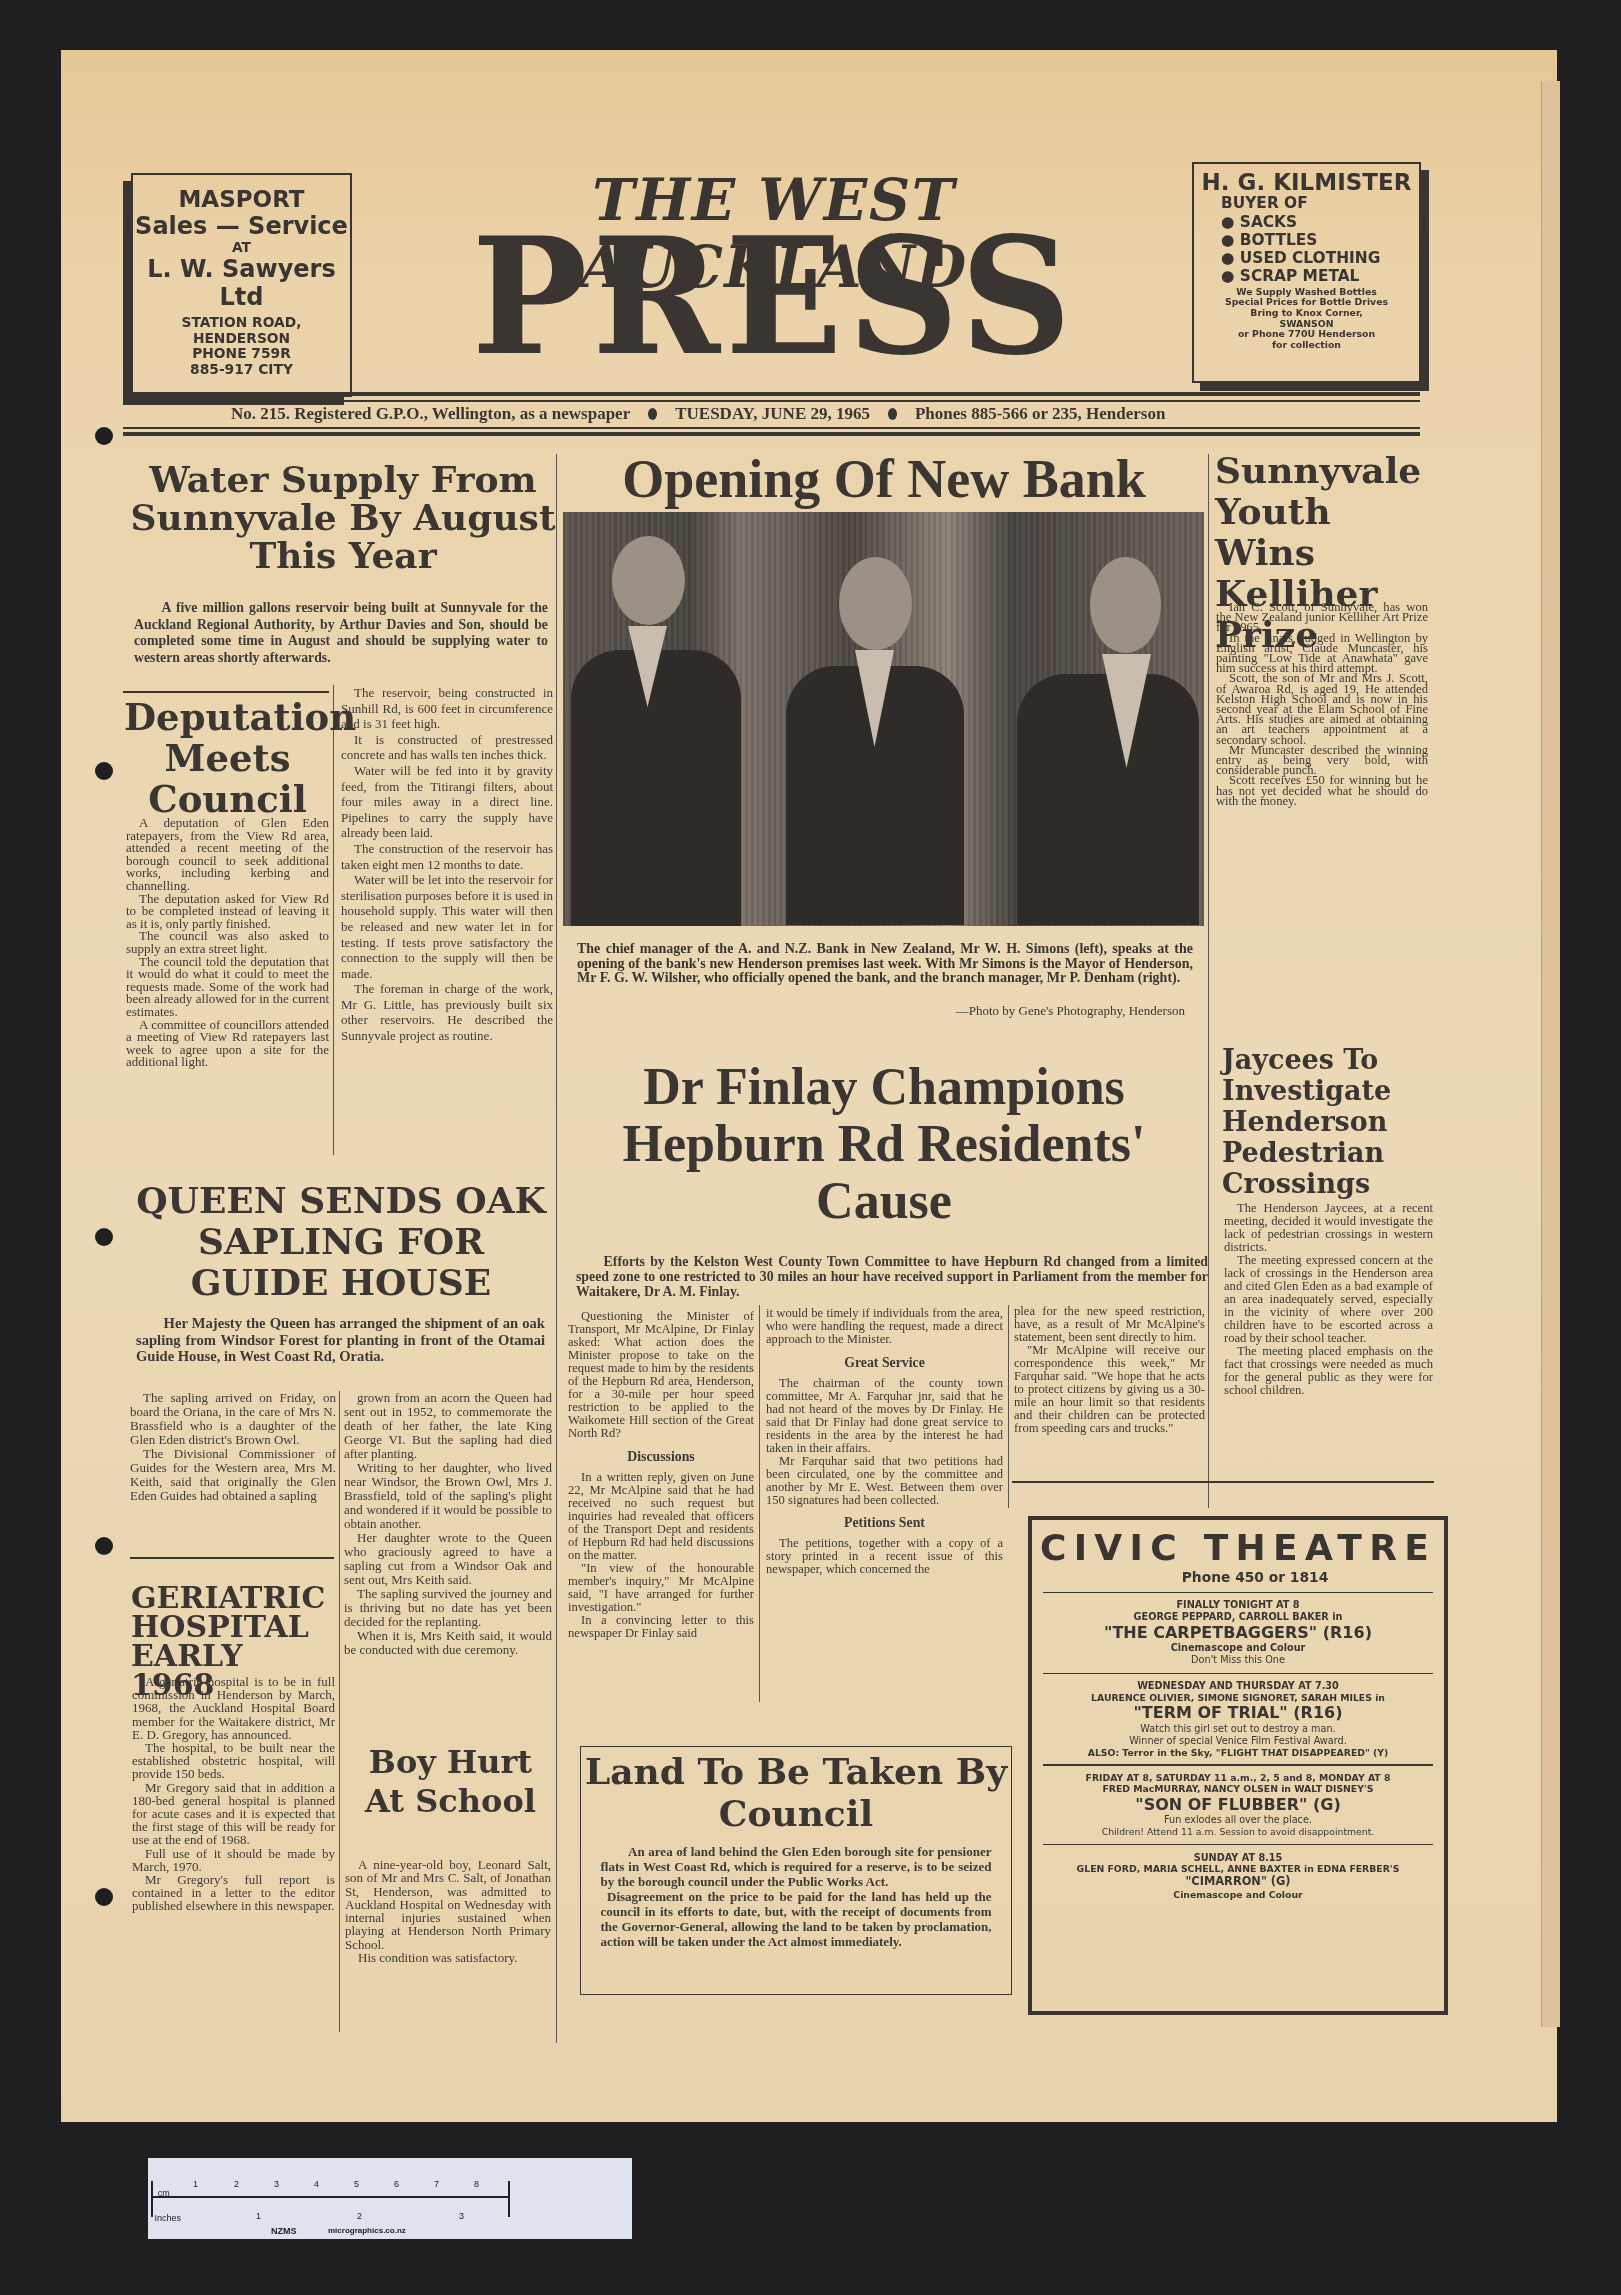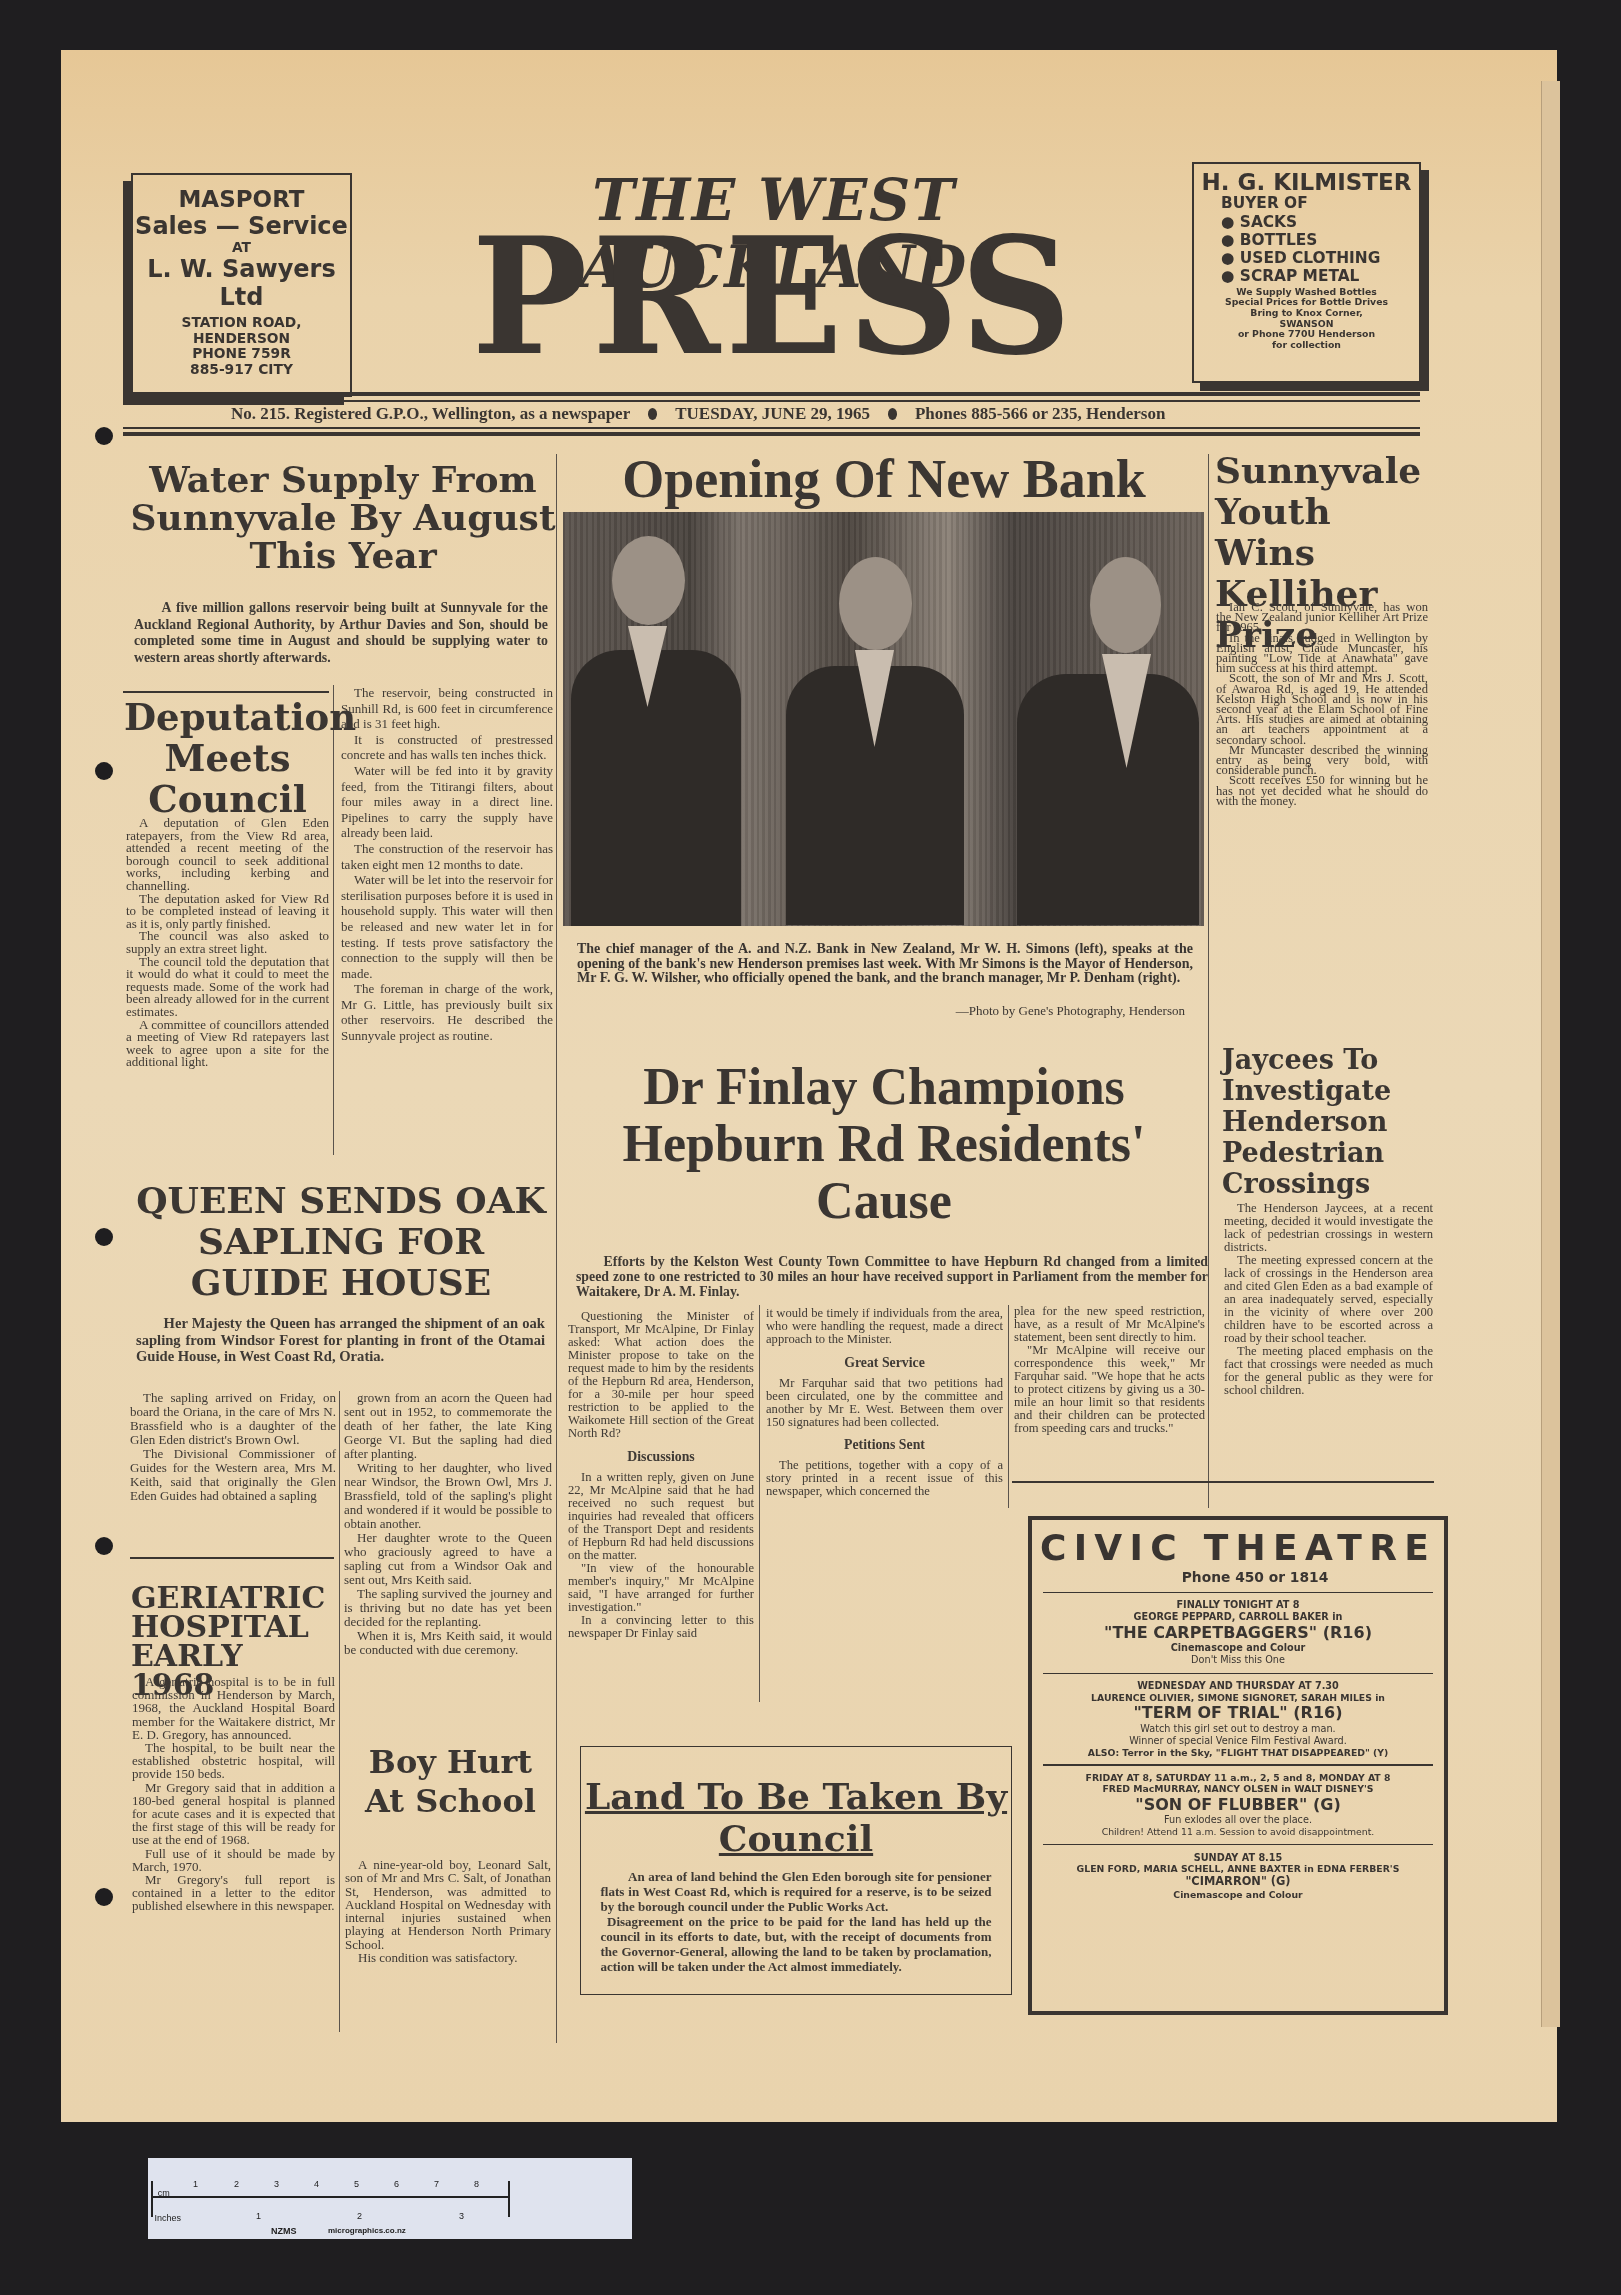--- a/index.html
+++ b/index.html
@@ -175,32 +175,33 @@
 <div class="txt abs" style="left:568px;top:1310px;width:186px;font-size:12.6px;line-height:13px;">
   <p>Questioning the Minister of Transport, Mr McAlpine, Dr Finlay asked: What action does the Minister propose to take on the request made to him by the residents of the Hepburn Rd area, Henderson, for a 30-mile per hour speed restriction to be applied to the Waikomete Hill section of the Great North Rd?</p>
   <div class="sub">Discussions</div>
   <p>In a written reply, given on June 22, Mr McAlpine said that he had received no such request but inquiries had revealed that officers of the Transport Dept and residents of Hepburn Rd had held discussions on the matter.</p>
     <p>"In view of the honourable member's inquiry," Mr McAlpine said, "I have arranged for further investigation."</p>
     <p>In a convincing letter to this newspaper Dr Finlay said</p>
 </div>
 <div class="txt abs" style="left:766px;top:1307px;width:237px;font-size:12.6px;line-height:13px;">
   <p style="text-indent:0">it would be timely if individuals from the area, who were handling the request, made a direct approach to the Minister.</p>
   <div class="sub">Great Service</div>
+  <p>The chairman of the county town committee, Mr A. Farquhar jnr, said that he had not heard of the moves by Dr Finlay. He said that Dr Finlay had done great service to residents in the area by the interest he had taken in their affairs.</p>
     <p>Mr Farquhar said that two petitions had been circulated, one by the committee and another by Mr E. West. Between them over 150 signatures had been collected.</p>
   <div class="sub">Petitions Sent</div>
   <p>The petitions, together with a copy of a story printed in a recent issue of this newspaper, which concerned the</p>
 </div>
 <div class="txt abs" style="left:1014px;top:1305px;width:191px;font-size:12.6px;line-height:13px;">
   <p style="text-indent:0">plea for the new speed restriction, have, as a result of Mr McAlpine's statement, been sent directly to him.</p>
     <p>"Mr McAlpine will receive our correspondence this week," Mr Farquhar said. "We hope that he acts to protect citizens by giving us a 30-mile an hour limit so that residents and their children can be protected from speeding cars and trucks."</p>
 </div>
 <div class="rule" style="left:1012px;top:1481px;width:422px;height:2.4px;"></div>
 
 <div class="land">
-  <div class="hl" style="margin-top:28px;font-size:36px;line-height:42px;text-decoration:underline;">Land To Be Taken By Council</div>
+  <div class="hl" style="margin-top:3px;font-size:36px;line-height:42px;">Land To Be Taken By Council</div>
   <div class="intro" style="margin:9.7px 19.5px 0 19.5px;font-size:13px;line-height:15px;">
     <p>An area of land behind the Glen Eden borough site for pensioner flats in West Coast Rd, which is required for a reserve, is to be seized by the borough council under the Public Works Act.</p>
       <p style="text-indent:6.5px">Disagreement on the price to be paid for the land has held up the council in its efforts to date, but, with the receipt of documents from the Governor-General, allowing the land to be taken by proclamation, action will be taken under the Act almost immediately.</p>
   </div>
 </div>
 
 <div class="hl abs" style="left:1215px;top:450px;width:227px;font-size:36px;line-height:41px;text-align:left;">Sunnyvale Youth Wins Kelliher Prize</div>
 <div class="txt abs" style="left:1216px;top:602px;width:212px;font-size:12.6px;line-height:10.2px;">
   <p>Ian C. Scott, of Sunnyvale, has won the New Zealand junior Kelliher Art Prize for 1965.</p>
     <p>In the finals, judged in Wellington by English artist, Claude Muncaster, his painting "Low Tide at Anawhata" gave him success at his third attempt.</p>

